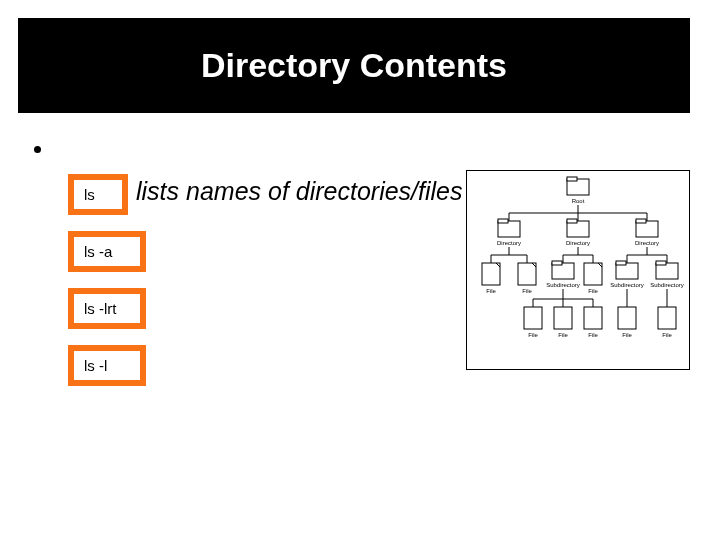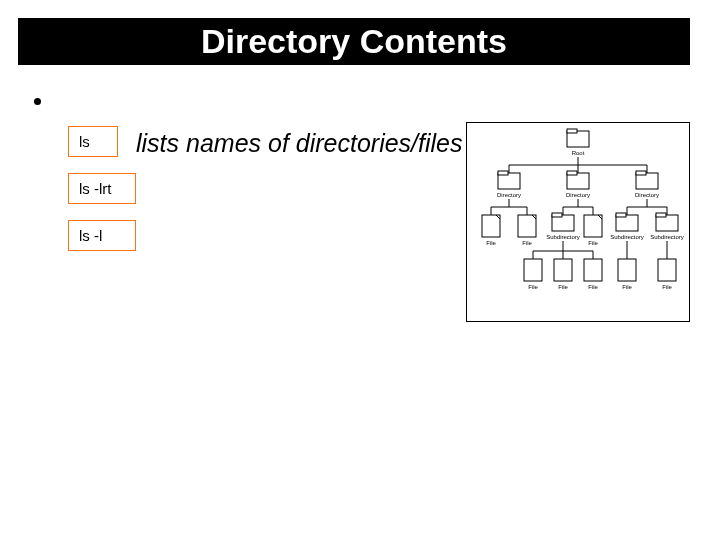--- a/index.html
+++ b/index.html
@@ -1,41 +1,42 @@
 <!DOCTYPE html>
 <html><head>
 <meta charset="utf-8">
 <style>
   html,body{margin:0;padding:0;width:720px;height:540px;background:#fff;font-family:Arial,Helvetica,sans-serif;color:#000}
-  .title-bar{background:#000;color:#fff;margin:18px 30px 0 18px;padding:4px 0;text-align:center;font-size:34px;font-weight:bold}
+  .title-bar{background:#000;color:#fff;margin:18px 30px 0 18px;padding:28px 0;text-align:center;font-size:34px;font-weight:bold}
   .bullet-row{margin:22px 0 0 30px;font-size:27px}
   .bullet-row .dot{display:inline-block;width:7px;height:7px;border-radius:50%;background:#000;vertical-align:middle;margin:0 12px 4px 4px}
   .body-area{position:relative;margin:8px 30px 0 68px;height:240px}
   .cmd-col{position:absolute;left:0;top:0}
-  .cmd-box{border:1px solid #f97316;font-size:15px;padding:6px 10px;margin-bottom:16px;width:46px;text-align:left;white-space:nowrap}
+  .cmd-box{border:6px solid #f97316;font-size:15px;padding:6px 10px;margin-bottom:16px;width:46px;text-align:left;white-space:nowrap}
   .cmd-box.first{width:28px}
   .desc{position:absolute;left:68px;top:3px;font-size:25px;font-style:italic}
   .diagram{position:absolute;right:0;top:-4px;width:222px;height:198px;border:1px solid #000;background:#fff}
   .diagram svg{width:100%;height:100%}
   .dnode rect{fill:#fff;stroke:#000;stroke-width:1}
   .dlabel{font-size:6px;text-anchor:middle;fill:#000;font-family:Arial}
   .dl{stroke:#000;stroke-width:1}
 </style>
 </head>
 <body>
 
 <div class="title-bar">Directory Contents</div>
 
 <div class="bullet-row">
   <span class="dot"></span>
 </div>
 
 <div class="body-area">
   <div class="cmd-col">
     <div class="cmd-box first">ls</div>
+    <div class="cmd-box">ls  -a</div>
     <div class="cmd-box">ls  -lrt</div>
     <div class="cmd-box">ls  -l</div>
   </div>
   <div class="desc">lists names of directories/files</div>
 
   <div class="diagram">
     <svg viewBox="0 0 222 198">
 
       <g class="dnode">
           <rect x="100" y="8" width="22" height="16"></rect>

